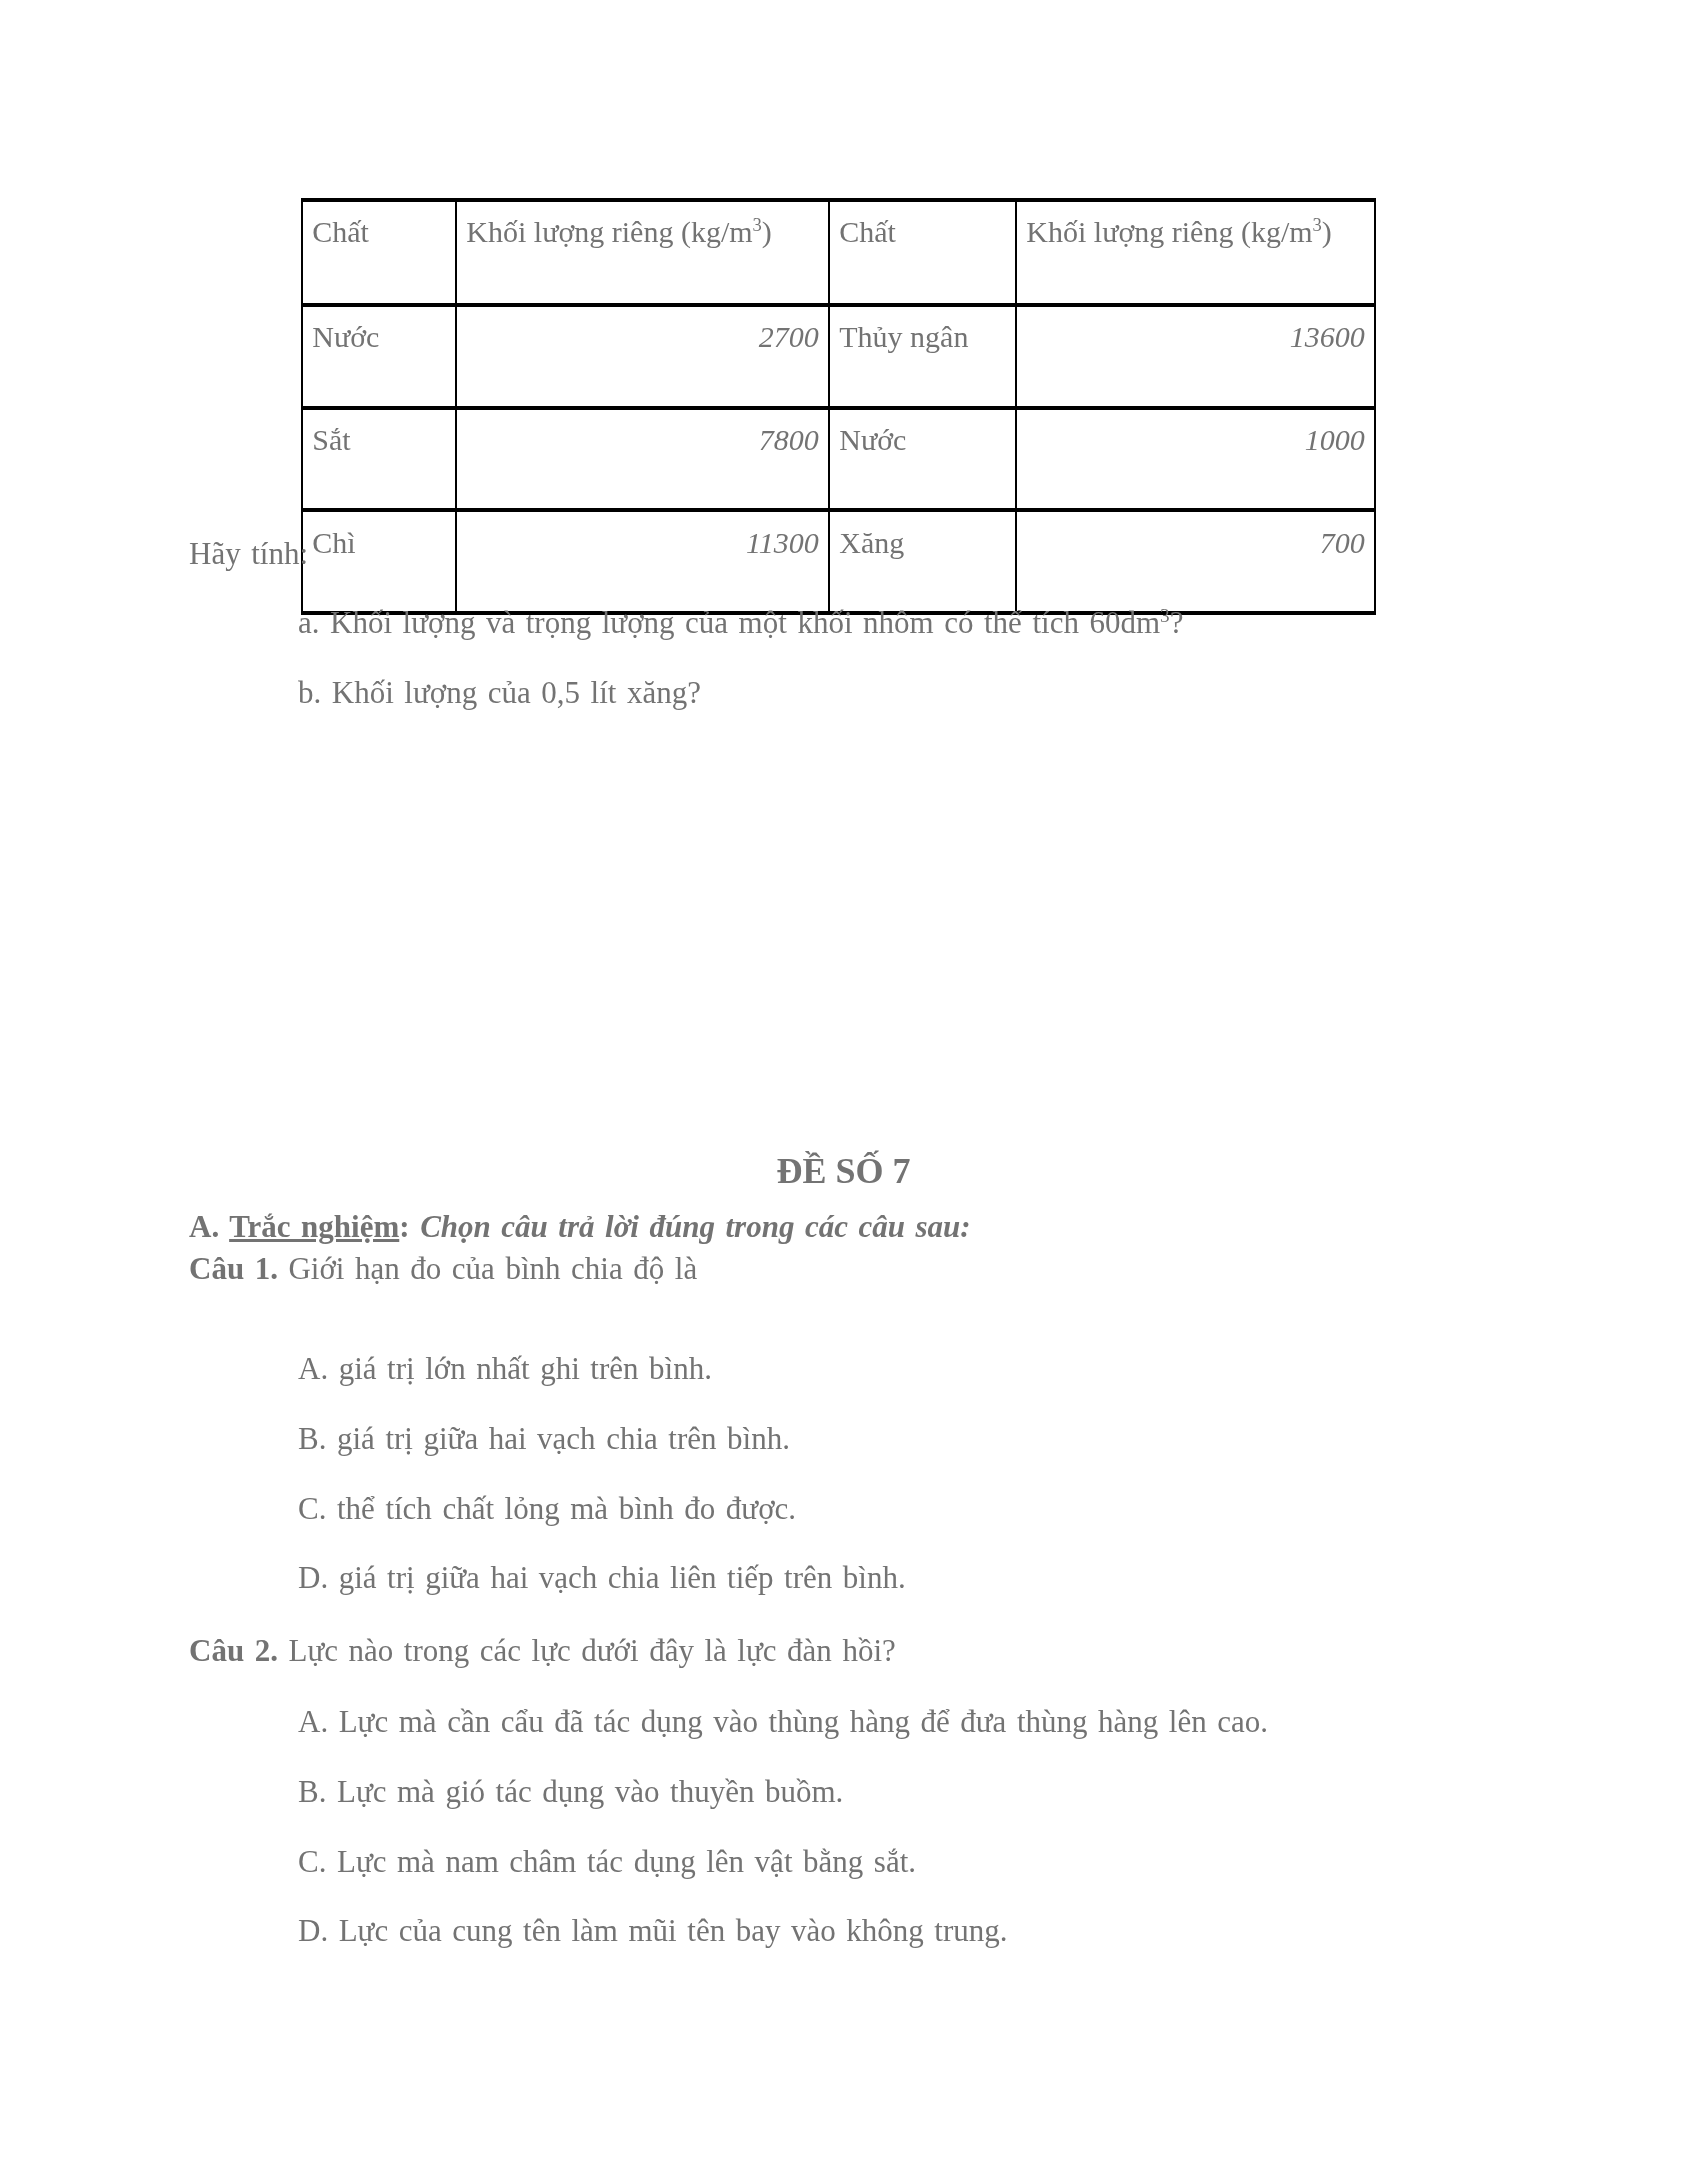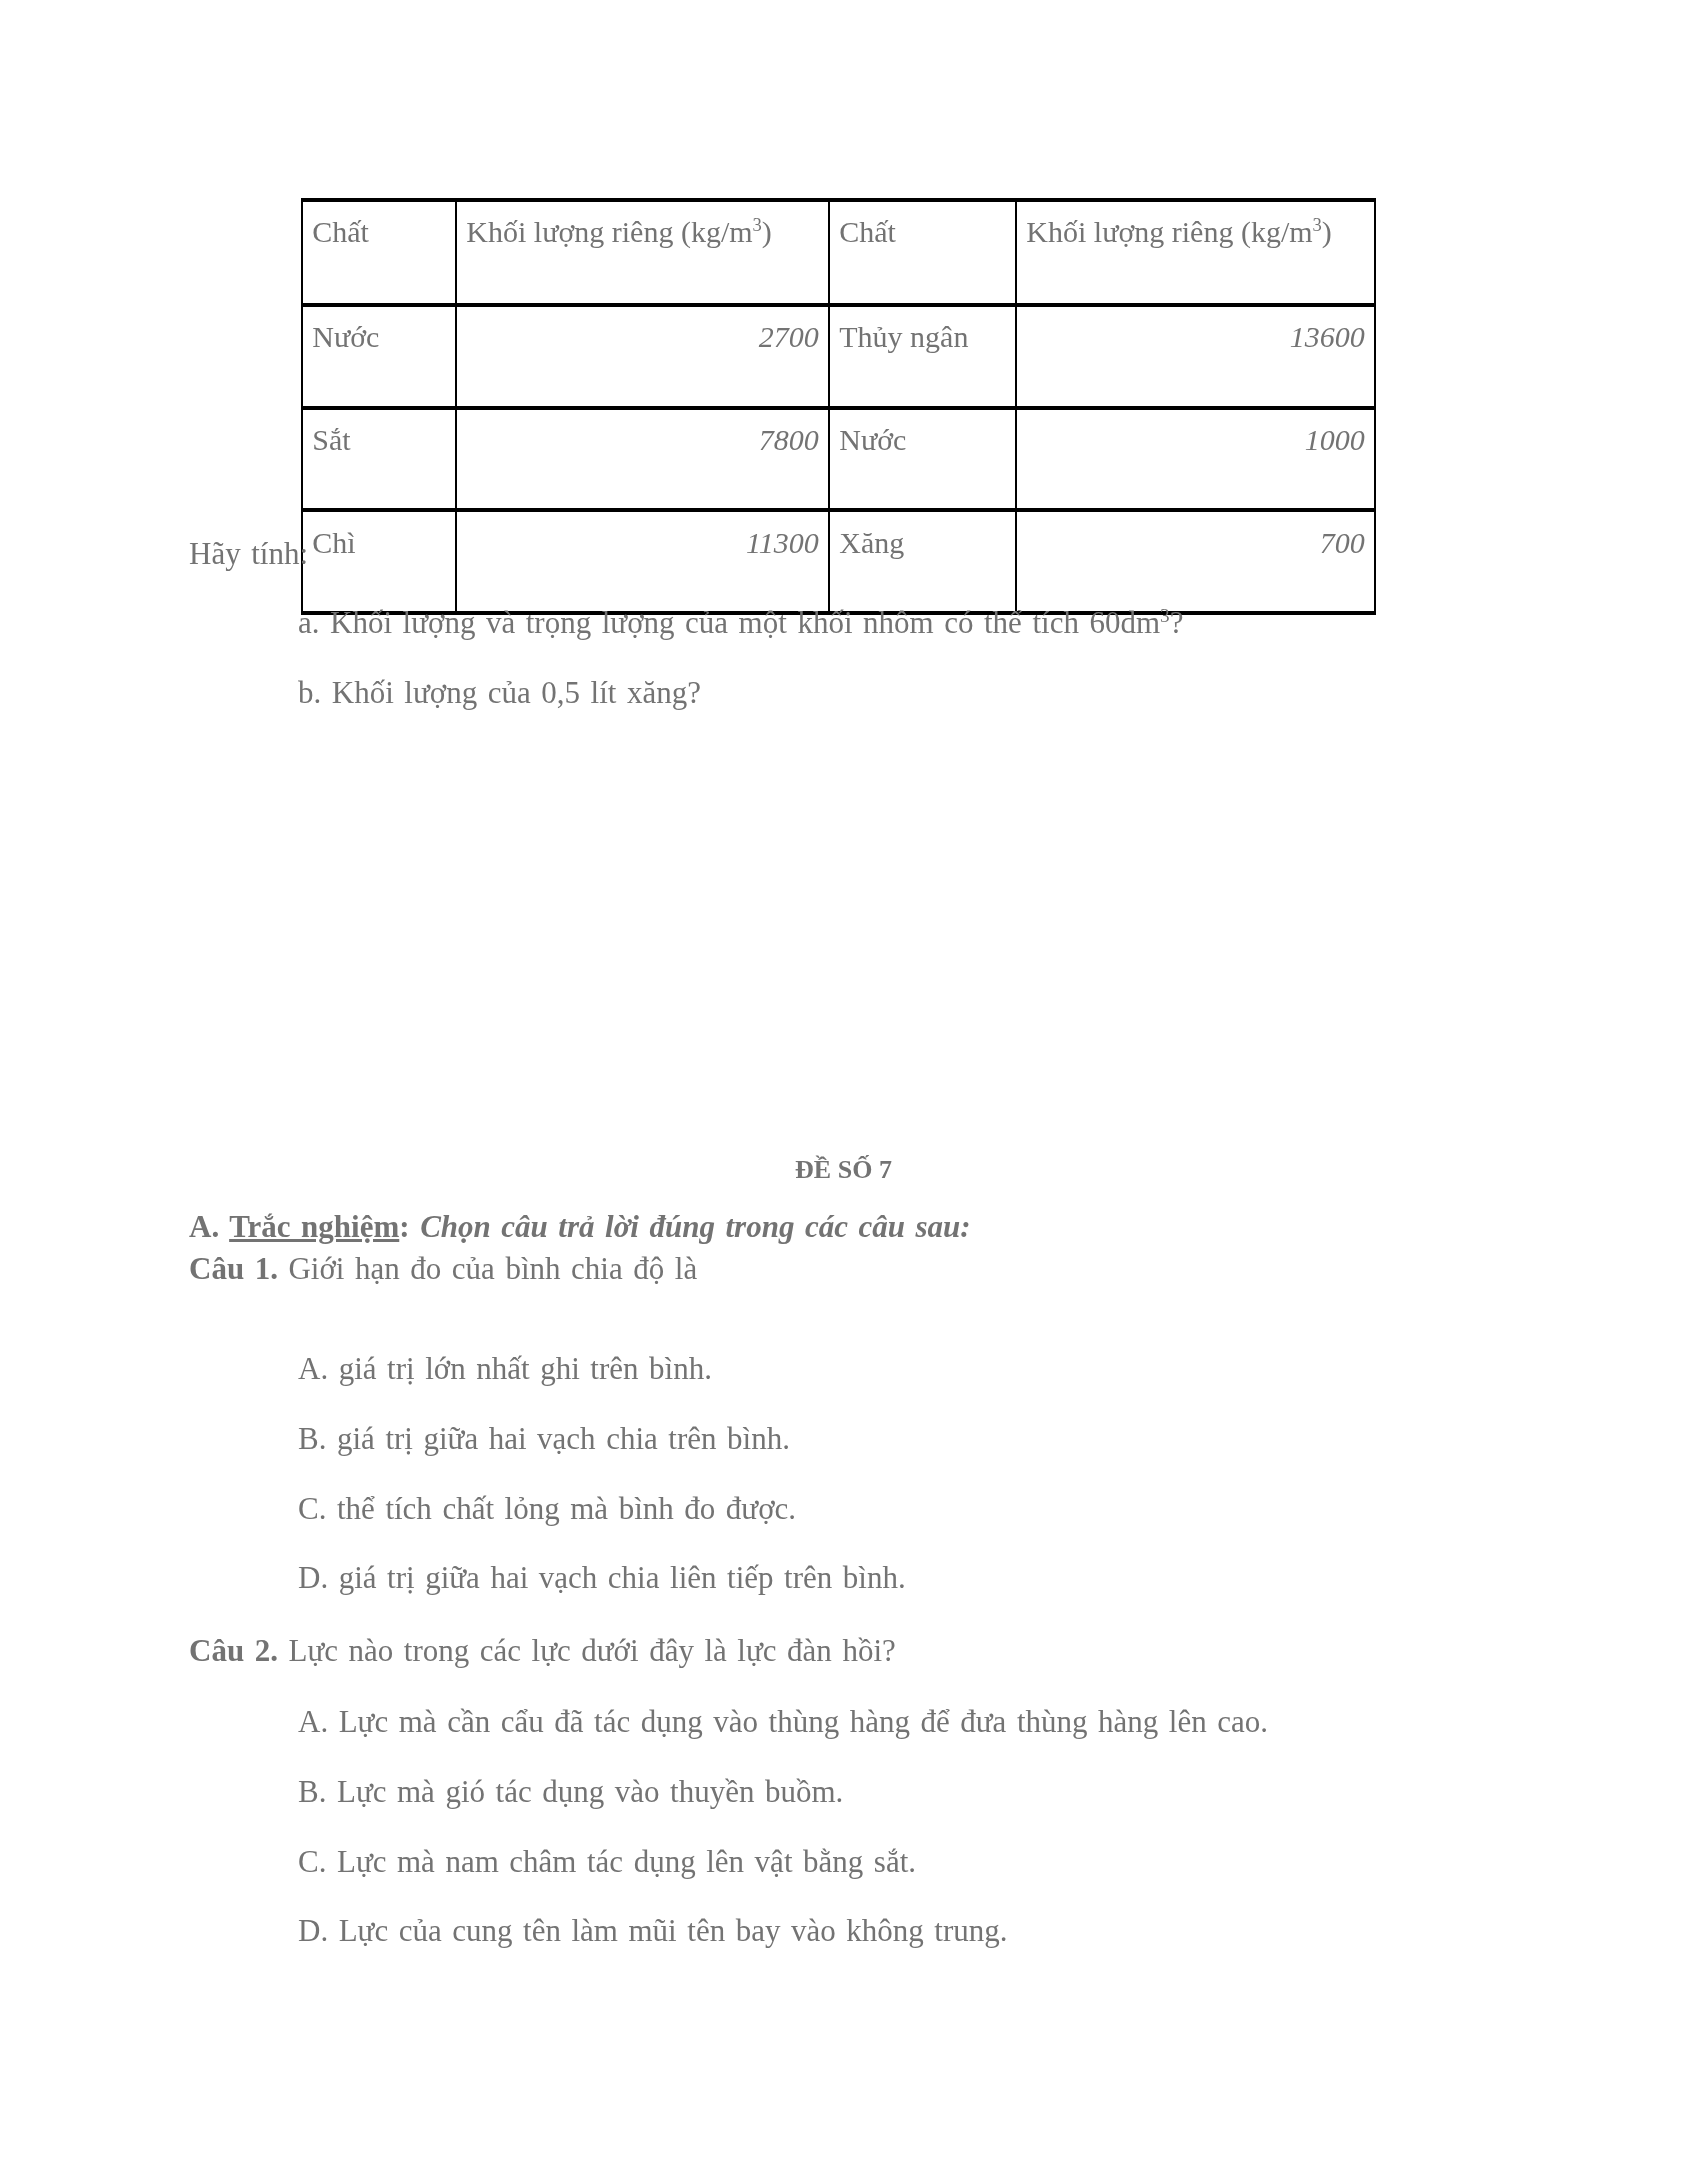--- a/index.html
+++ b/index.html
@@ -54,21 +54,21 @@
   b.qlabel { font-weight: bold; }
   .title-wrap {
     position: absolute;
     left: 0;
     width: 1687px;
     text-align: center;
     margin: 0;
   }
   .exam-title {
     font-weight: bold;
-    font-size: 26px;
+    font-size: 36px;
   }
   .section-line b { font-weight: bold; }
   .u-underline {
     text-decoration: underline;
     text-decoration-thickness: 3.3px;
   }
   .bold-italic {
     font-weight: bold;
     font-style: italic;
   }

